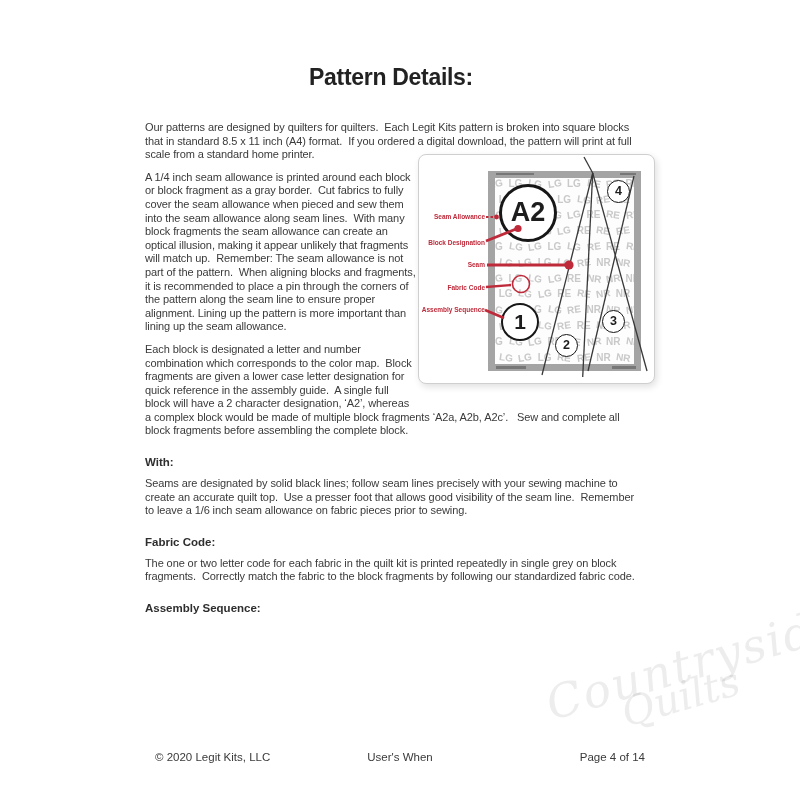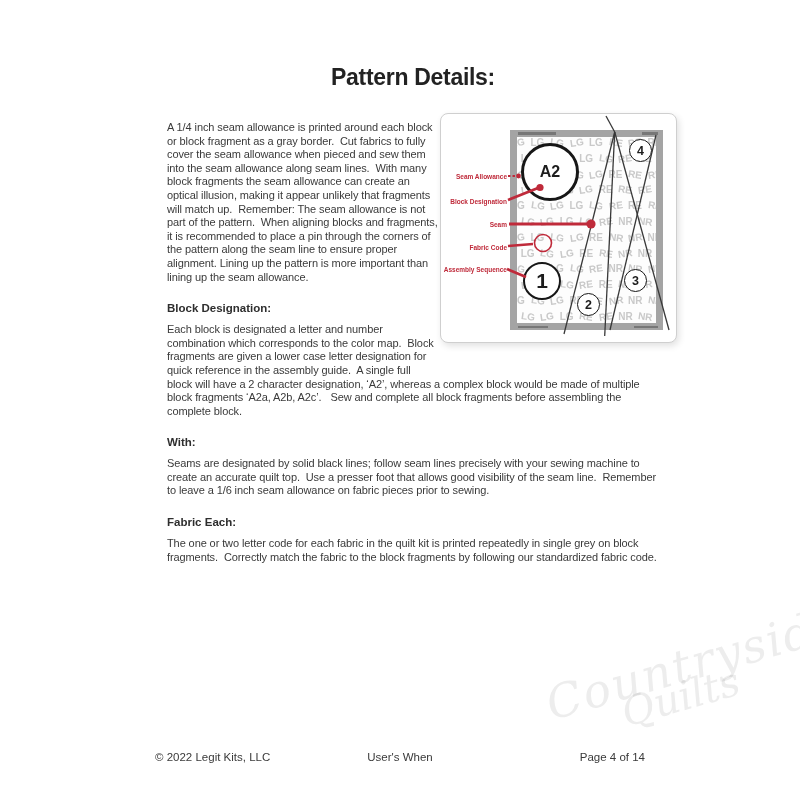--- a/index.html
+++ b/index.html
@@ -2,21 +2,21 @@
 <html><head>
 <meta charset="utf-8">
 <style>
   html,body{margin:0;padding:0;background:#ffffff;}
   body{
     width:800px;height:800px;position:relative;overflow:hidden;
     font-family:"Liberation Sans","DejaVu Sans",sans-serif;
     color:#3a3a3a;
   }
   .page{position:absolute;inset:0;background:#fff;}
-  .content{position:absolute;left:167px;top:64px;width:492px;}
+  .content{position:absolute;left:145px;top:64px;width:492px;}
   h1.title{
     font-size:23px;font-weight:bold;color:#222;
     text-align:center;margin:0 0 30px 0;letter-spacing:-0.3px;
   }
   p.body-text{
     font-size:11px;line-height:13.6px;letter-spacing:-0.1px;
     margin:9px 0 0 0;white-space:pre-wrap;
   }
   h3.section-heading{
     font-size:11.5px;font-weight:bold;color:#2e2e2e;
@@ -46,21 +46,21 @@
   .fabric-pattern span{
     position:absolute;font-size:10px;font-weight:bold;color:#c9c9c9;
     line-height:10px;
   }
   .seam-svg{position:absolute;left:0;top:0;width:235px;height:228px;pointer-events:none;}
   .callout-svg{position:absolute;left:0;top:0;width:235px;height:228px;pointer-events:none;}
   .circle-badge{
     position:absolute;border-radius:50%;background:#fff;color:#1d1d1d;
     display:flex;align-items:center;justify-content:center;font-weight:bold;
   }
-  .badge-a2{left:80px;top:29px;width:52px;height:52px;border:3px solid #171717;font-size:16px;}
+  .badge-a2{left:80px;top:29px;width:52px;height:52px;border:3px solid #171717;font-size:27px;}
   .badge-1{left:82px;top:148px;width:34px;height:34px;border:2.5px solid #171717;font-size:21px;}
   .badge-sm{width:21px;height:21px;border:1.8px solid #171717;font-size:12.5px;}
   .badge-2{left:136px;top:179px;}
   .badge-3{left:183px;top:155px;}
   .badge-4{left:188px;top:25px;}
   .callout-label{
     position:absolute;width:66px;text-align:right;
     font-size:6.5px;line-height:7px;font-weight:bold;color:#bf2a3a;
     letter-spacing:0;
   }
@@ -88,20 +88,21 @@
   .footer .f-right{text-align:right;}
 </style>
 </head>
 <body>
 
 <div class="page">
 
   <div class="content">
     <h1 class="title">Pattern Details:</h1>
 
+    <p class="body-text intro">Our patterns are designed by quilters for quilters.  Each Legit Kits pattern is broken into square blocks that in standard 8.5 x 11 inch (A4) format.  If you ordered a digital download, the pattern will print at full scale from a standard home printer.</p>
 
     <div class="figure-wrap">
       <div class="diagram-card">
 
         <div class="block">
           <div class="smudge" style="left:8px;top:2px;width:38px;"></div>
           <div class="smudge" style="right:5px;top:2px;width:16px;"></div>
           <div class="smudge" style="left:8px;bottom:2px;width:30px;"></div>
           <div class="smudge" style="right:5px;bottom:2px;width:24px;"></div>
           <div class="block-inner">
@@ -235,35 +236,35 @@
         <div class="callout-label" style="left:0;top:58.5px;">Seam Allowance</div>
         <div class="callout-label" style="left:0;top:84px;">Block Designation</div>
         <div class="callout-label" style="left:0;top:106.5px;">Seam</div>
         <div class="callout-label" style="left:0;top:129.5px;">Fabric Code</div>
         <div class="callout-label" style="left:0;top:151.5px;">Assembly Sequence</div>
       </div>
     </div>
 
     <p class="body-text">A 1/4 inch seam allowance is printed around each block or block fragment as a gray border.  Cut fabrics to fully cover the seam allowance when pieced and sew them into the seam allowance along seam lines.  With many block fragments the seam allowance can create an optical illusion, making it appear unlikely that fragments will match up.  Remember: The seam allowance is not part of the pattern.  When aligning blocks and fragments, it is recommended to place a pin through the corners of the pattern along the seam line to ensure proper alignment. Lining up the pattern is more important than lining up the seam allowance.</p>
 
-    <h3 class="section-heading">Block Designation:</h3>
     <p class="body-text">Each block is designated a letter and number combination which corresponds to the color map.  Block fragments are given a lower case letter designation for quick reference in the assembly guide.  A single full block will have a 2 character designation, ‘A2’, whereas a complex block would be made of multiple block fragments ‘A2a, A2b, A2c’.   Sew and complete all block fragments before assembling the complete block.</p>
 
     <h3 class="section-heading">With:</h3>
     <p class="body-text">Seams are designated by solid black lines; follow seam lines precisely with your sewing machine to create an accurate quilt top.  Use a presser foot that allows good visibility of the seam line.  Remember to leave a 1/6 inch seam allowance on fabric pieces prior to sewing.</p>
 
-    <h3 class="section-heading">Fabric Each:</h3>
+    <h3 class="section-heading">Fabric Code:</h3>
     <p class="body-text">The one or two letter code for each fabric in the quilt kit is printed repeatedly in single grey on block fragments.  Correctly match the fabric to the block fragments by following our standardized fabric code.</p>
 
+    <h3 class="section-heading">Assembly Sequence:</h3>
   </div>
 
   <div class="watermark">
     <div class="wm1">Countryside</div>
     <div class="wm2">Quilts</div>
   </div>
 
   <div class="footer">
-    <span class="f-left">© 2022 Legit Kits, LLC</span>
+    <span class="f-left">© 2020 Legit Kits, LLC</span>
     <span class="f-center">User's When</span>
     <span class="f-right">Page 4 of 14</span>
   </div>
 
 </div>
 
 </body></html>

